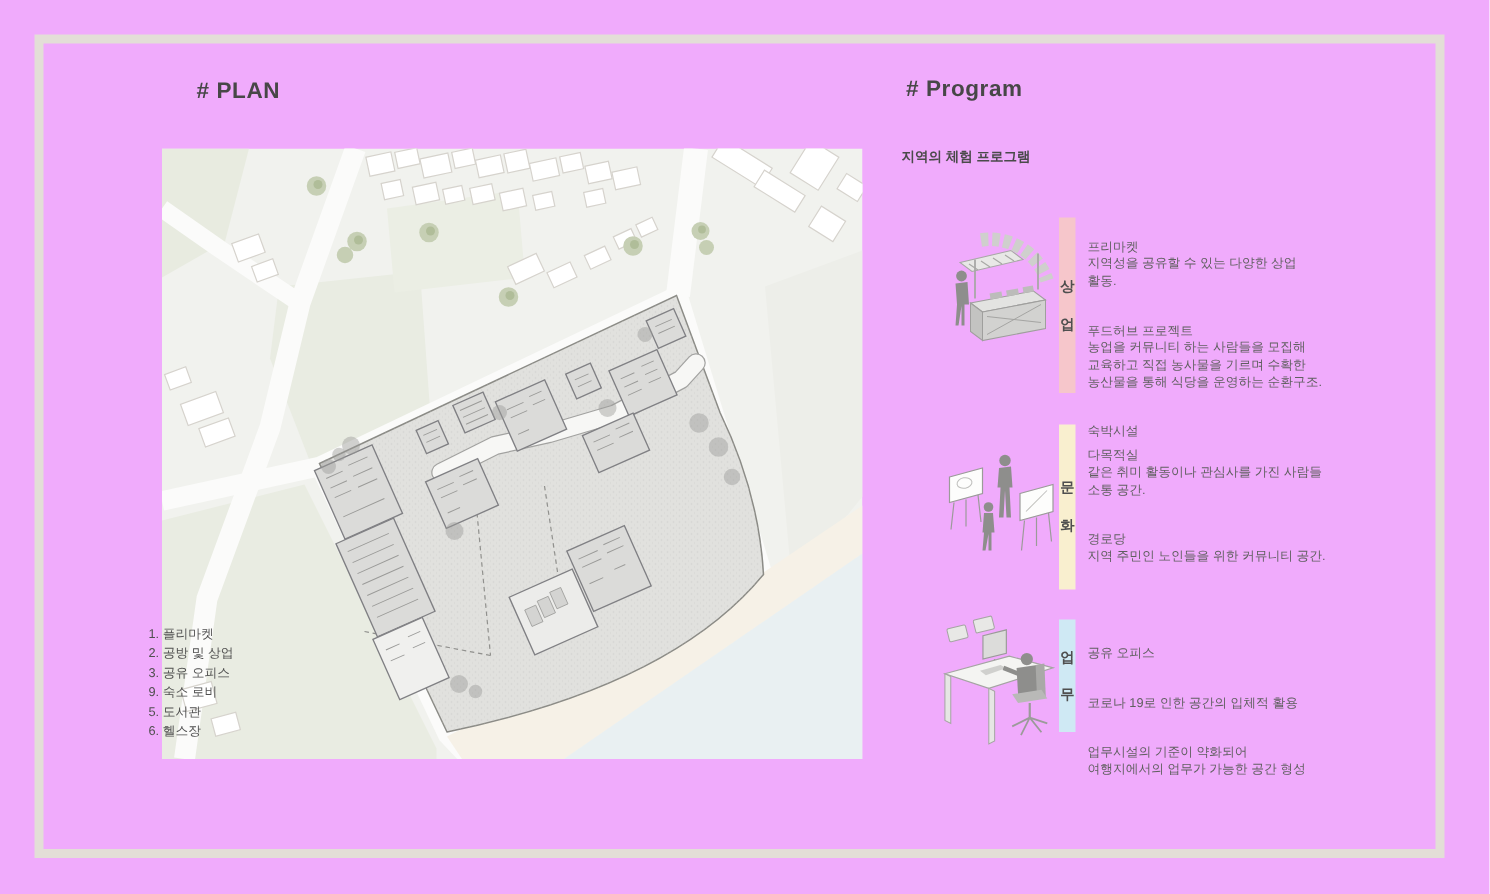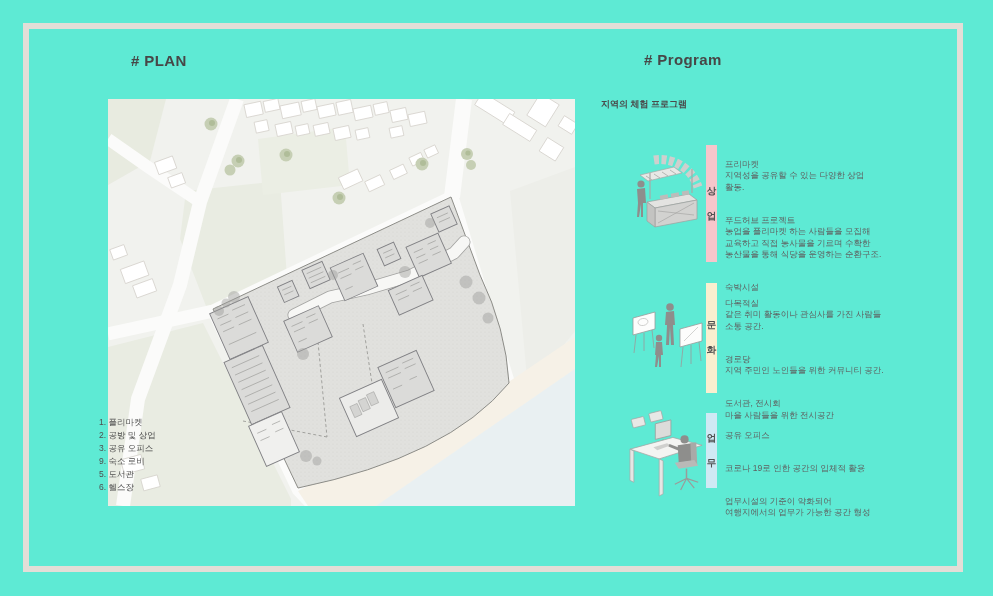--- a/index.html
+++ b/index.html
@@ -1,22 +1,22 @@
 <!DOCTYPE html>
 <html><head>
 <meta charset="utf-8">
 <style>
   html,body{margin:0;padding:0;background:#ffffff;}
-  .board{position:relative;width:993px;height:596px;background:#5eead4;overflow:hidden;
+  .board{position:relative;width:993px;height:596px;background:#f0abfc;overflow:hidden;
          font-family:"Liberation Sans", sans-serif;}
   .frame{position:absolute;left:23px;top:23px;width:940px;height:549px;
          border:6px solid #e3ded7;box-sizing:border-box;}
   .section-title{position:absolute;font-size:15px;font-weight:600;color:#474747;letter-spacing:.4px;}
   #plan-title{left:131px;top:52px;}
-  #program-title{left:644px;top:51px;}
+  #program-title{left:604px;top:51px;}
   .subtitle{position:absolute;left:601px;top:98px;font-size:9px;font-weight:bold;color:#4a4a4a;}
   .map-wrap{position:absolute;left:108px;top:99px;width:483px;height:407px;}
   .legend{position:absolute;left:-9px;top:317px;font-size:8.5px;line-height:13px;color:#4f4f4f;}
   .legend div{white-space:nowrap;}
   .programs{position:absolute;left:628px;top:145px;width:345px;height:360px;}
   .prog-block{position:absolute;left:0;display:flex;align-items:flex-start;}
   .icon-col{width:78px;flex:0 0 78px;display:flex;justify-content:center;}
   .cat-bar{width:11px;flex:0 0 11px;display:flex;flex-direction:column;justify-content:center;
            align-items:center;gap:12px;font-size:9.5px;font-weight:bold;color:#4f4f4f;}
   .text-col{margin-left:8px;font-size:8.5px;line-height:11.5px;color:#5f5f5f;white-space:pre-line;}
@@ -245,21 +245,21 @@
       </div>
       <div class="cat-bar" style="background-color: rgb(246, 198, 203);">
         <span>상</span>
         <span>업</span>
       </div>
       <div class="text-col" style="padding-top:2px;">
         <p>프리마켓
 지역성을 공유할 수 있는 다양한 상업
 활동.</p>
         <p>푸드허브 프로젝트
-농업을 플리마켓 하는 사람들을 모집해
+농업을 커뮤니티 하는 사람들을 모집해
 교육하고 직접 농사물을 기르며 수확한
 농산물을 통해 식당을 운영하는 순환구조.</p>
         <p>숙박시설</p>
       </div>
     </div>
 
     <div class="prog-block b2" style="top:138px;">
       <div class="icon-col" style="margin-top:10px;">
         <svg width="74" height="92" viewBox="0 0 74 92">
           <polygon points="3,25 25,19 25,36 3,42" fill="#fdfdfc" stroke="#9b9b99" stroke-width="0.8"></polygon>
@@ -277,22 +277,20 @@
       <div class="cat-bar" style="background-color: rgb(249, 239, 207);">
         <span>문</span>
         <span>화</span>
       </div>
       <div class="text-col" style="padding-top:3px;">
         <p>다목적실
 같은 취미 활동이나 관심사를 가진 사람들
 소통 공간.</p>
         <p>경로당
 지역 주민인 노인들을 위한 커뮤니티 공간.</p>
-        <p>도서관, 전시회
-마을 사람들을 위한 전시공간</p>
       </div>
     </div>
 
     <div class="prog-block b3" style="top:268px;">
       <div class="icon-col" style="margin-top:-4px;">
         <svg width="80" height="92" viewBox="0 0 80 92">
           <rect x="4" y="8" width="13" height="9" rx="1" transform="rotate(-14 10 12)" fill="#e8e8e6" stroke="#a5a5a3" stroke-width="0.7"></rect>
           <rect x="22" y="2" width="13" height="9" rx="1" transform="rotate(-14 28 6)" fill="#e8e8e6" stroke="#a5a5a3" stroke-width="0.7"></rect>
           <polygon points="28,14 44,10 44,26 28,30" fill="#dcdcda" stroke="#9b9b99" stroke-width="0.8"></polygon>
           <path d="M36,30 L36,36" stroke="#9b9b99" stroke-width="1"></path>

